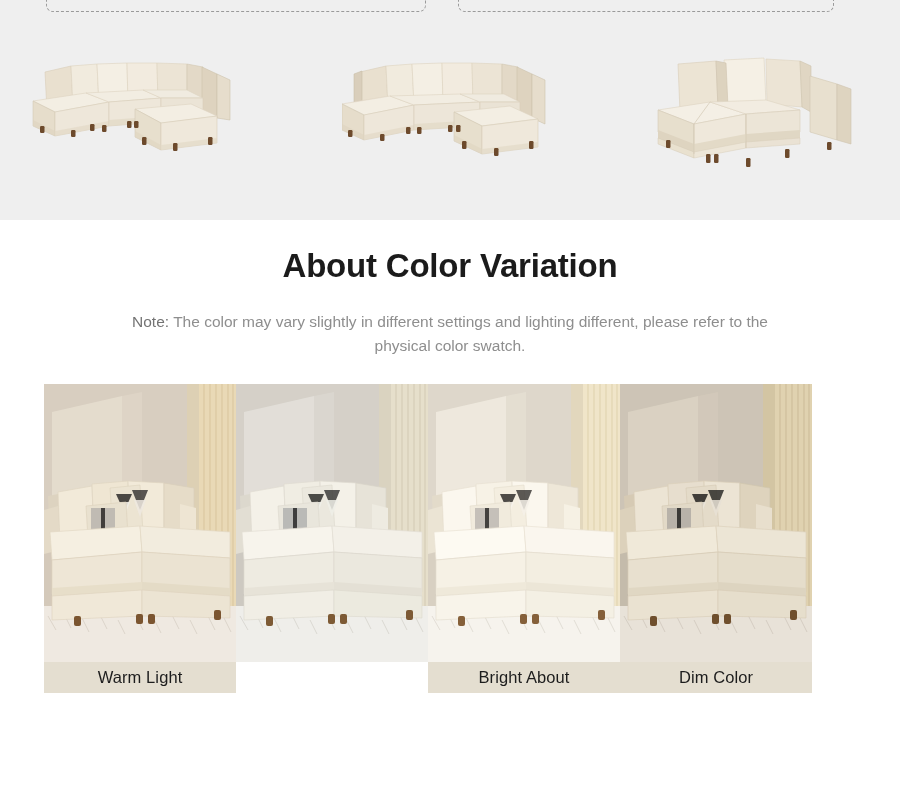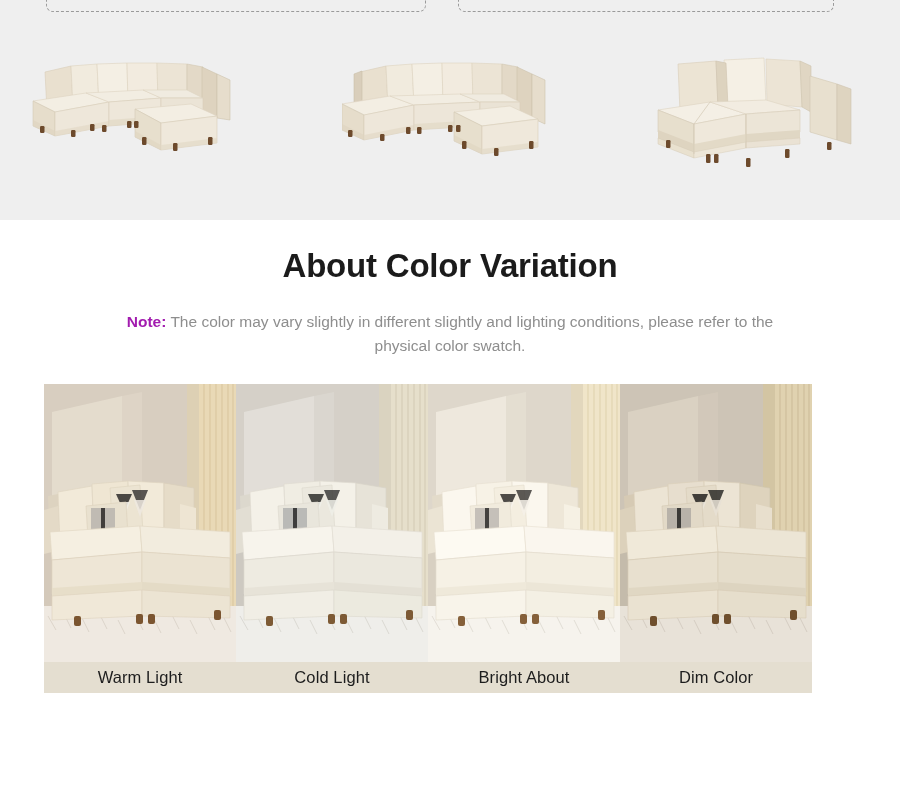--- a/index.html
+++ b/index.html
@@ -72,22 +72,22 @@
 
   .note-block {
     margin-top: 26px;
     text-align: center;
     font-size: 15.5px;
     line-height: 1.55;
     color: #8e8e8e;
     padding: 0 110px;
   }
   .note-label {
-    font-weight: 700;
-    color: #a21caf;
+    font-weight: 400;
+    color: #737373;
   }
 
   
   .swatch-grid {
     margin: 26px auto 0 auto;
     width: 812px;
     display: flex;
   }
   .swatch-card {
     width: 192px;
@@ -271,21 +271,21 @@
 
   </div>
 </div>
 
 <div class="content">
 
   <h1 class="section-title">About Color Variation</h1>
 
   <p class="note-block">
     <span class="note-label">Note:</span>
-    <span>The color may vary slightly in different slightly and lighting conditions,</span>
+    <span>The color may vary slightly in different settings and lighting different,</span>
     <span>please refer to the physical color swatch.</span>
   </p>
 
   <div class="swatch-grid">
 
     <div class="swatch-card">
       <div class="swatch-photo">
         <svg viewBox="0 0 192 278" preserveAspectRatio="xMidYMid slice" xmlns="http://www.w3.org/2000/svg">
           <rect width="192" height="278" fill="#d8cec0"></rect>
           <rect x="0" y="0" width="152" height="230" fill="#d8cec0"></rect>
@@ -414,21 +414,20 @@
           <path d="M8,212 L98,206 L98,232 L8,236 Z" fill="#f1eee5" stroke="#dcd8cd" stroke-width="0.6"></path>
           <path d="M98,206 L186,212 L186,234 L98,232 Z" fill="#eceadf" stroke="#dcd8cd" stroke-width="0.6"></path>
           <g fill="#7d5a35">
             <rect x="30" y="232" width="7" height="10" rx="2"></rect>
             <rect x="92" y="230" width="7" height="10" rx="2"></rect>
             <rect x="104" y="230" width="7" height="10" rx="2"></rect>
             <rect x="170" y="226" width="7" height="10" rx="2"></rect>
           </g>
         </svg>
       </div>
-      <div class="swatch-label">Cold Light</div>
     </div>
 
     <div class="swatch-card">
       <div class="swatch-photo">
         <svg viewBox="0 0 192 278" preserveAspectRatio="xMidYMid slice" xmlns="http://www.w3.org/2000/svg">
           <rect width="192" height="278" fill="#ded7cb"></rect>
           <rect x="0" y="0" width="152" height="230" fill="#ded7cb"></rect>
           <polygon points="8,28 78,12 78,118 8,132" fill="#f1ece1" opacity=".8"></polygon>
           <polygon points="78,12 98,8 98,112 78,118" fill="#e8e2d6" opacity=".6"></polygon>
           <rect x="0" y="150" width="152" height="80" fill="#d2c9ba" opacity=".5"></rect>

